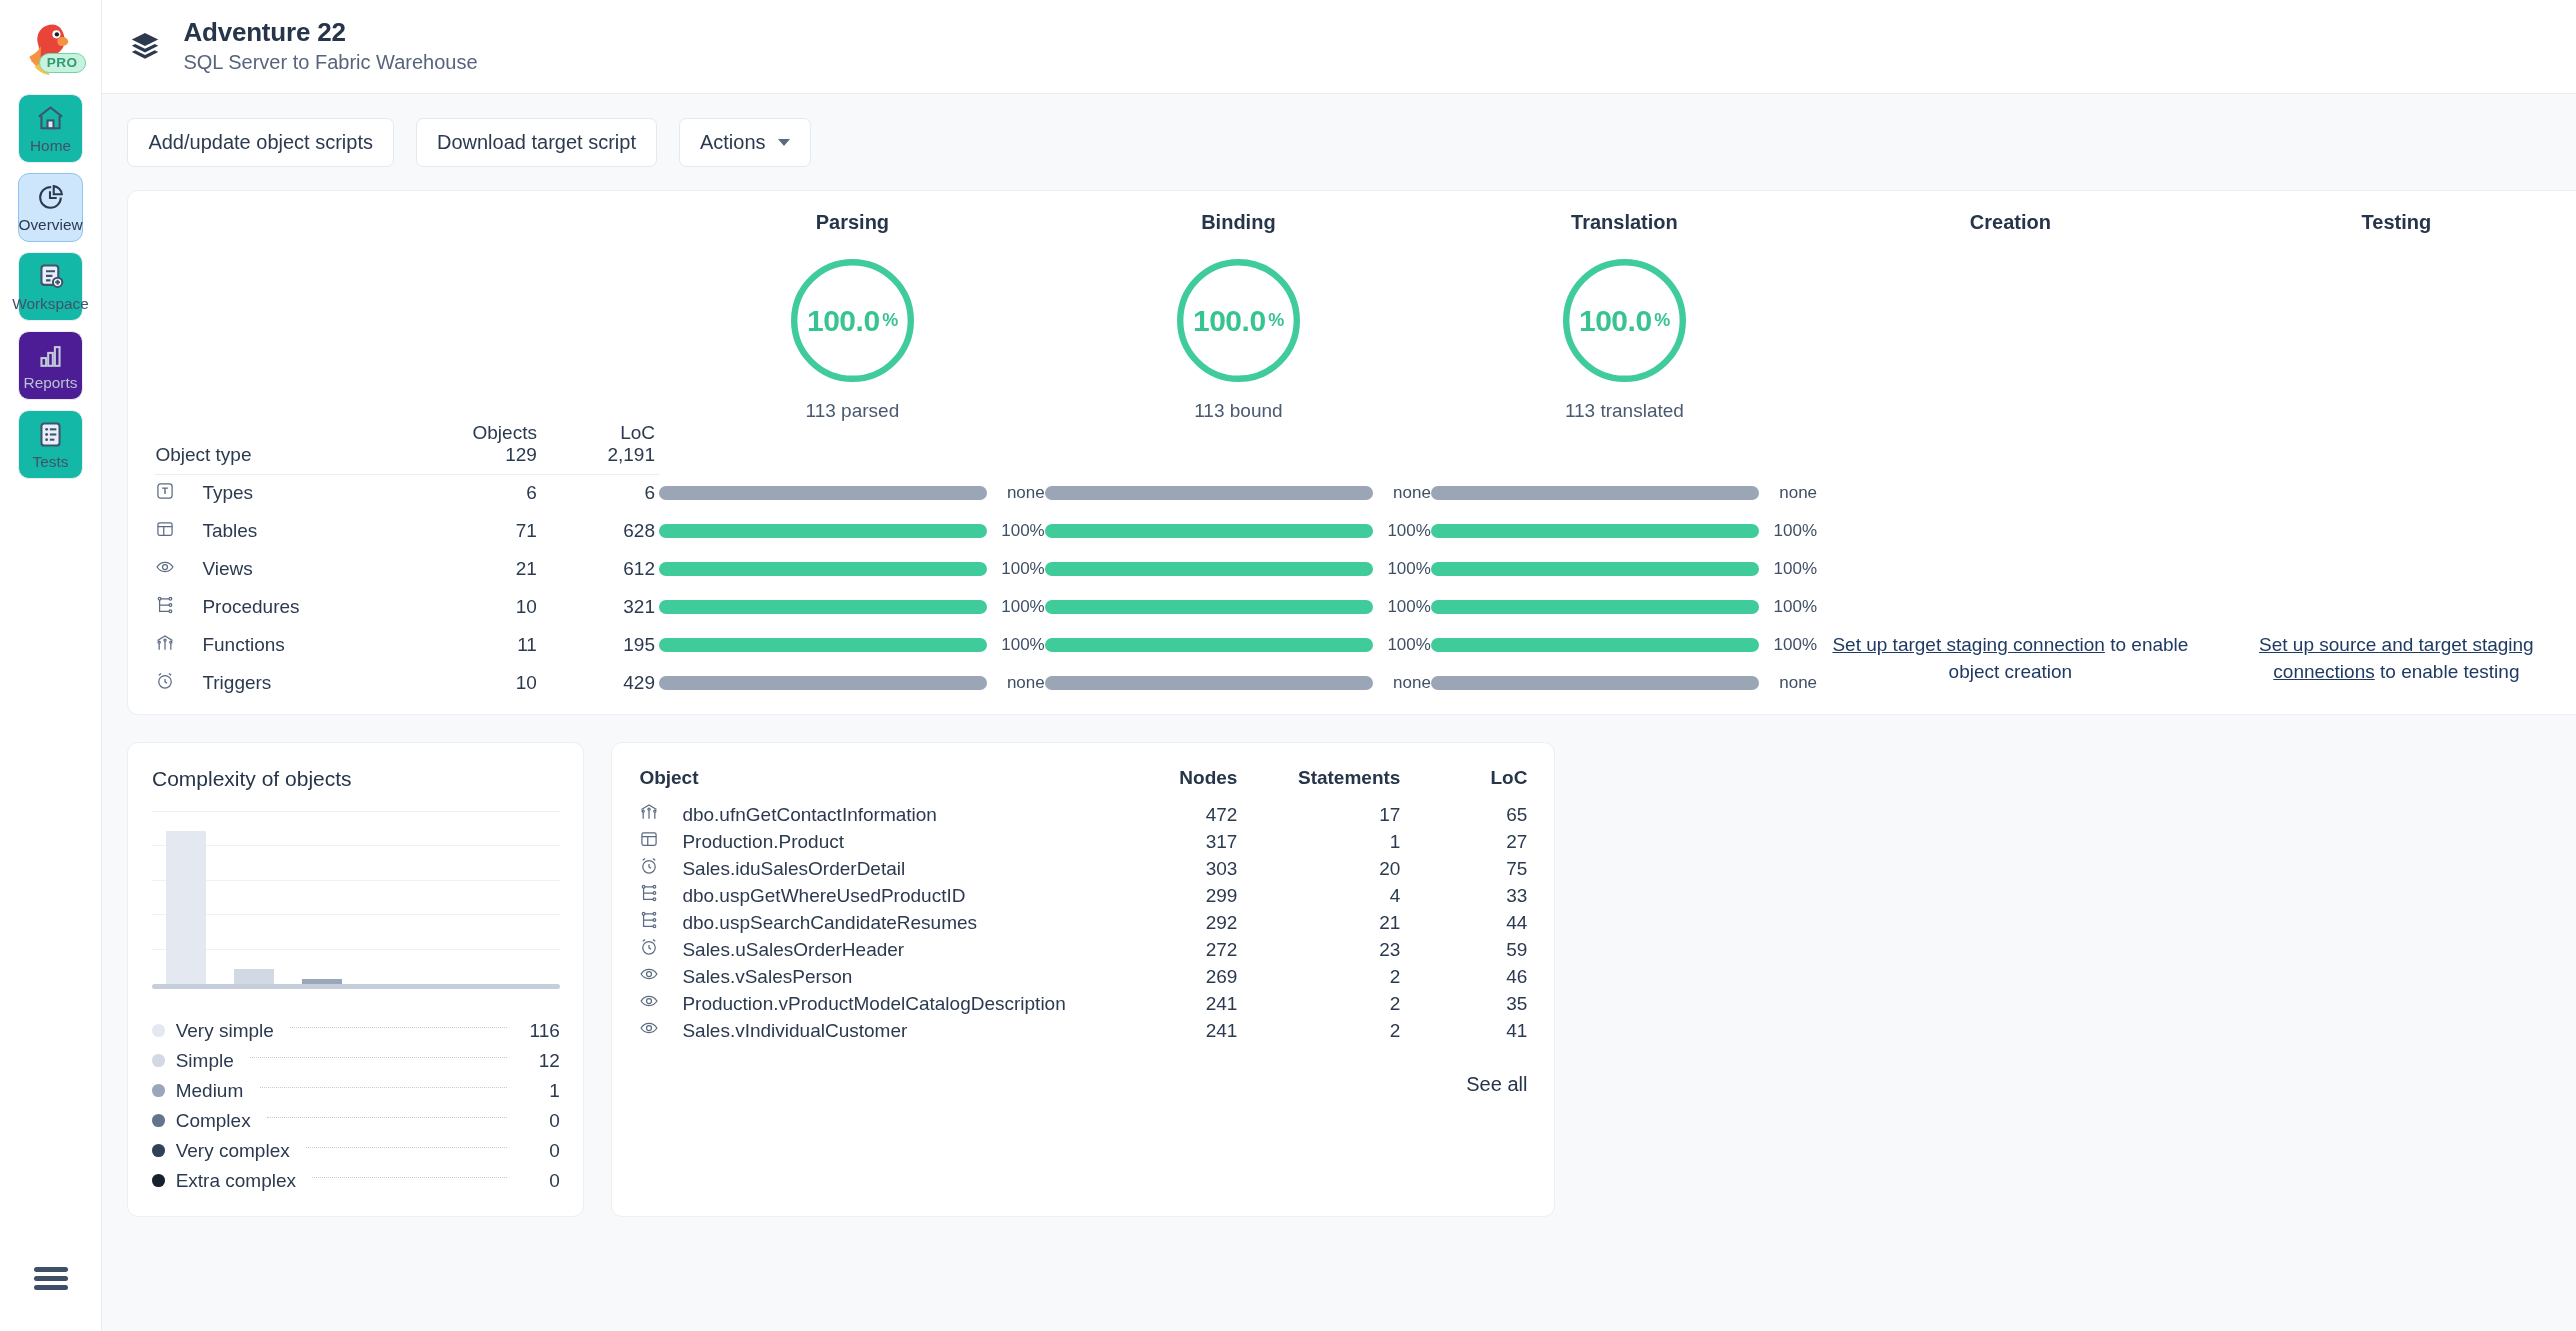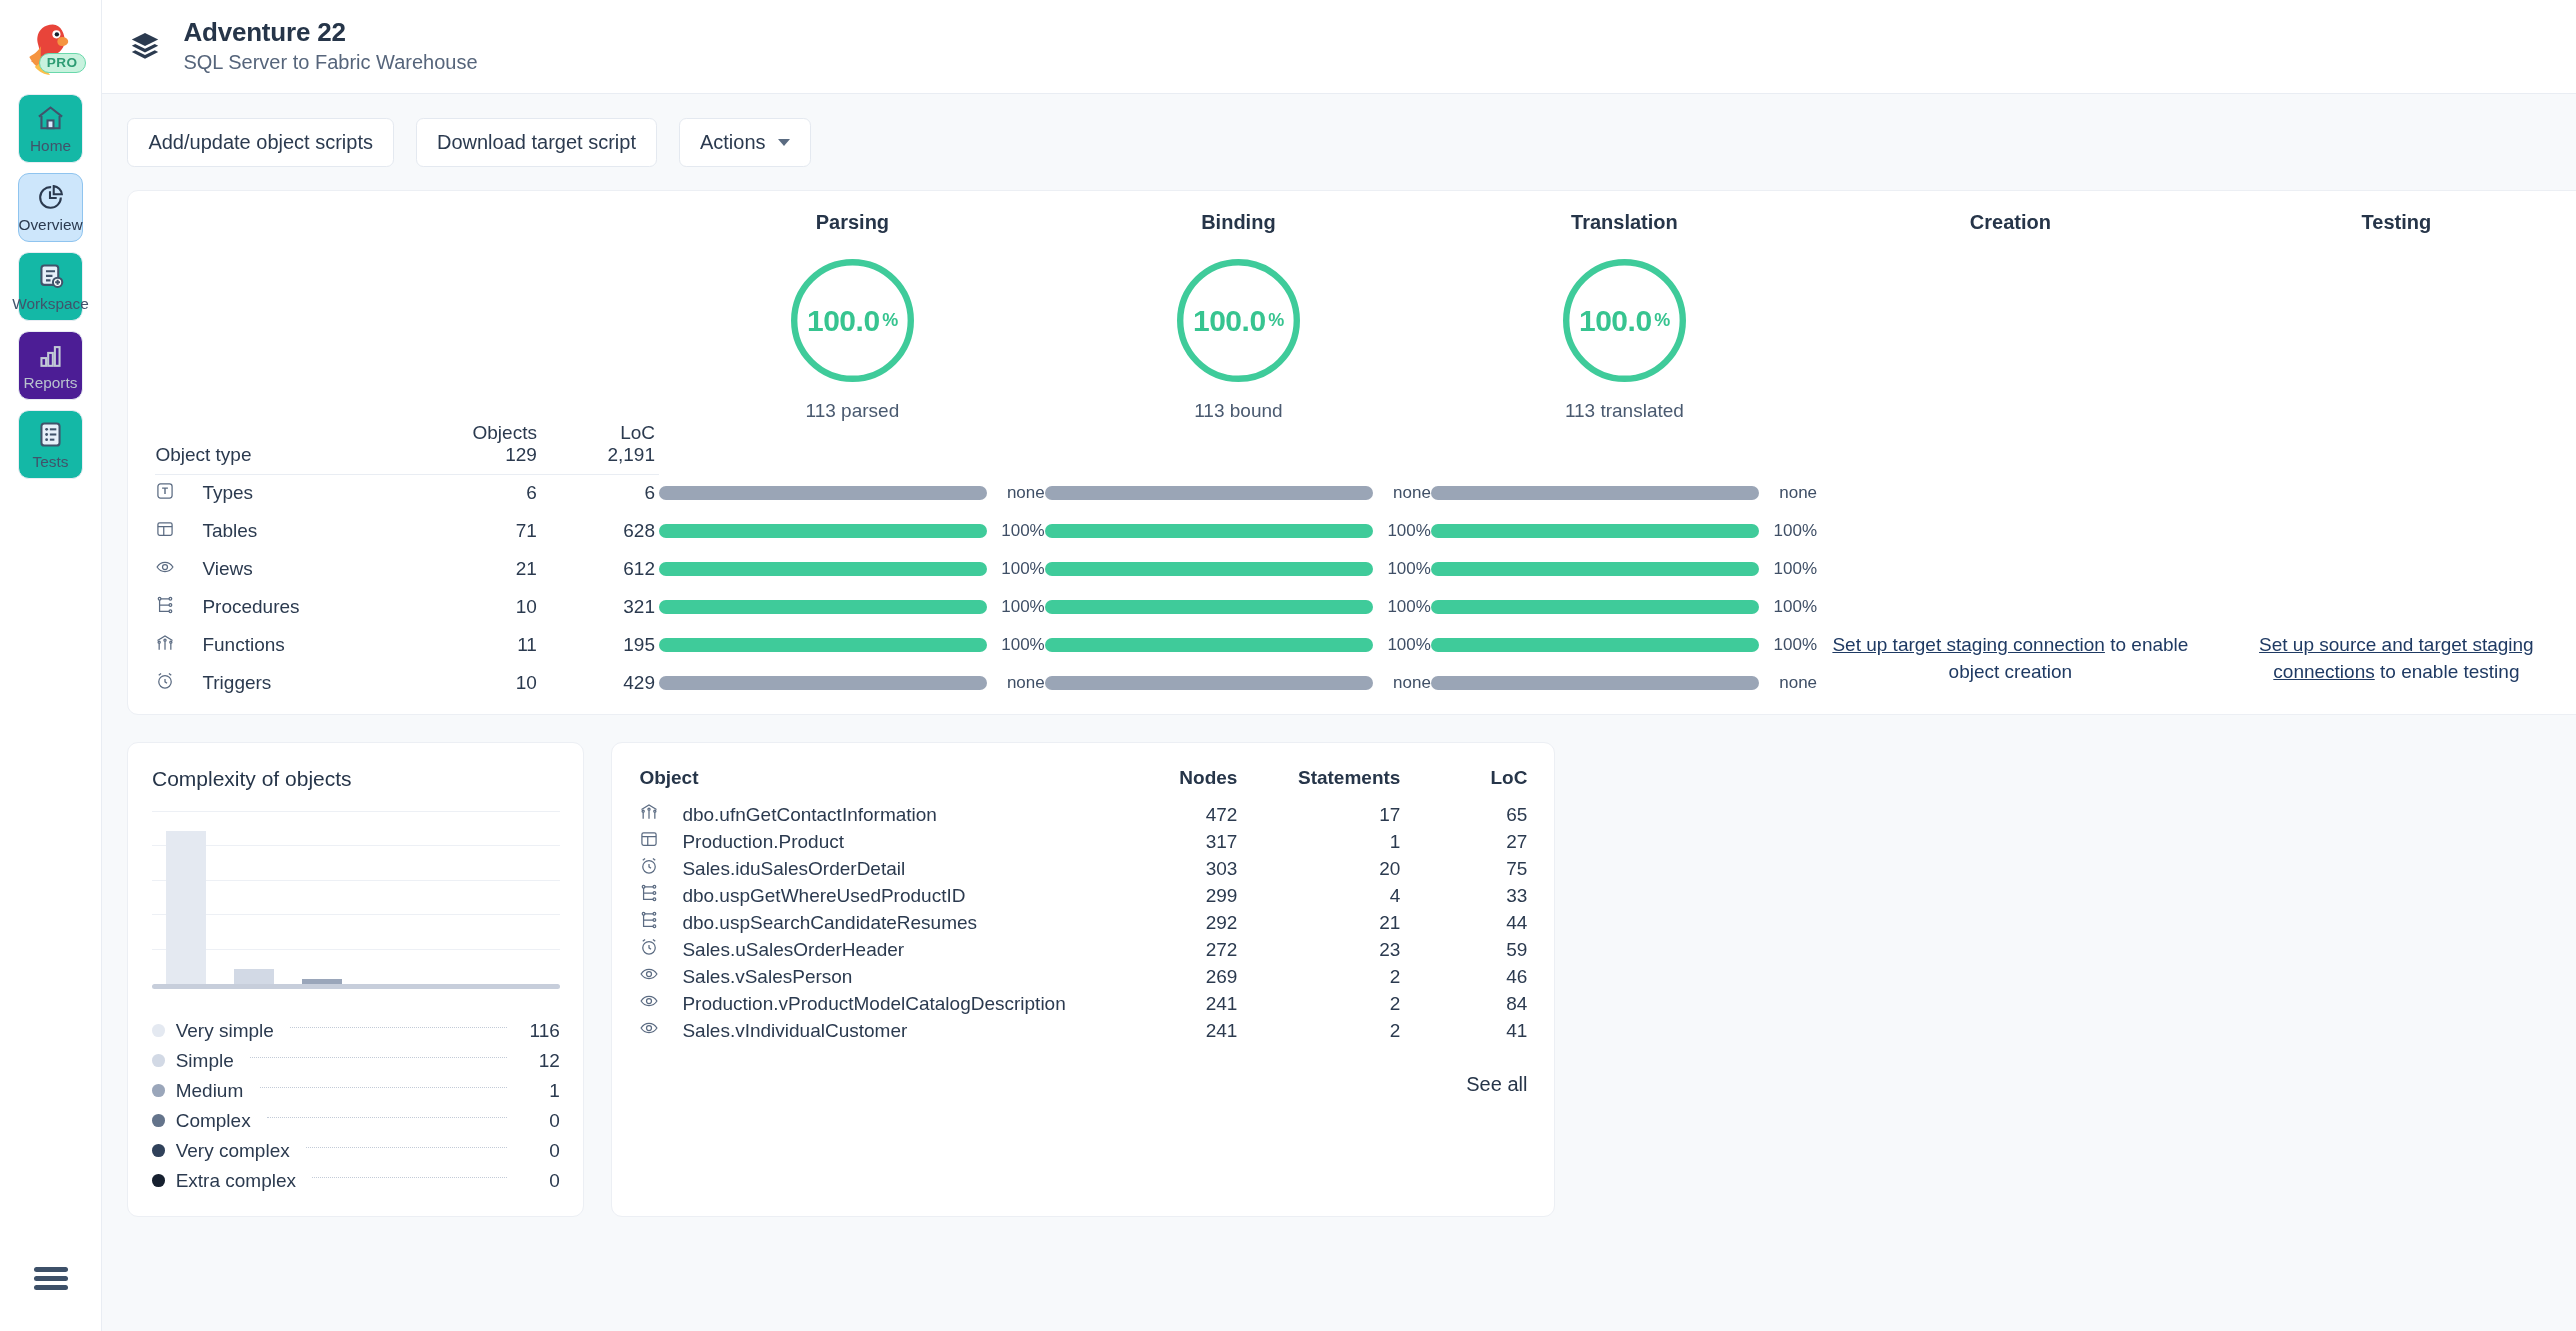--- a/index.html
+++ b/index.html
@@ -770,21 +770,21 @@
                     <div class="objcell">
       <span><svg width="20" height="20" viewBox="0 0 24 24" fill="none" stroke="#5b6b82" stroke-width="1.5">
                           <path d="M2.5 12S6 6.5 12 6.5 21.5 12 21.5 12 18 17.5 12 17.5 2.5 12 2.5 12z"></path>
                           <circle cx="12" cy="12" r="3"></circle>
                         </svg></span>
       <span>Production.vProductModelCatalogDescription</span>
                     </div>
                   </td>
     <td class="r">241</td>
     <td class="r">2</td>
-    <td class="r">84</td>
+    <td class="r">35</td>
                 </tr>
                 <tr>
                   <td>
                     <div class="objcell">
       <span><svg width="20" height="20" viewBox="0 0 24 24" fill="none" stroke="#5b6b82" stroke-width="1.5">
                           <path d="M2.5 12S6 6.5 12 6.5 21.5 12 21.5 12 18 17.5 12 17.5 2.5 12 2.5 12z"></path>
                           <circle cx="12" cy="12" r="3"></circle>
                         </svg></span>
       <span>Sales.vIndividualCustomer</span>
                     </div>

